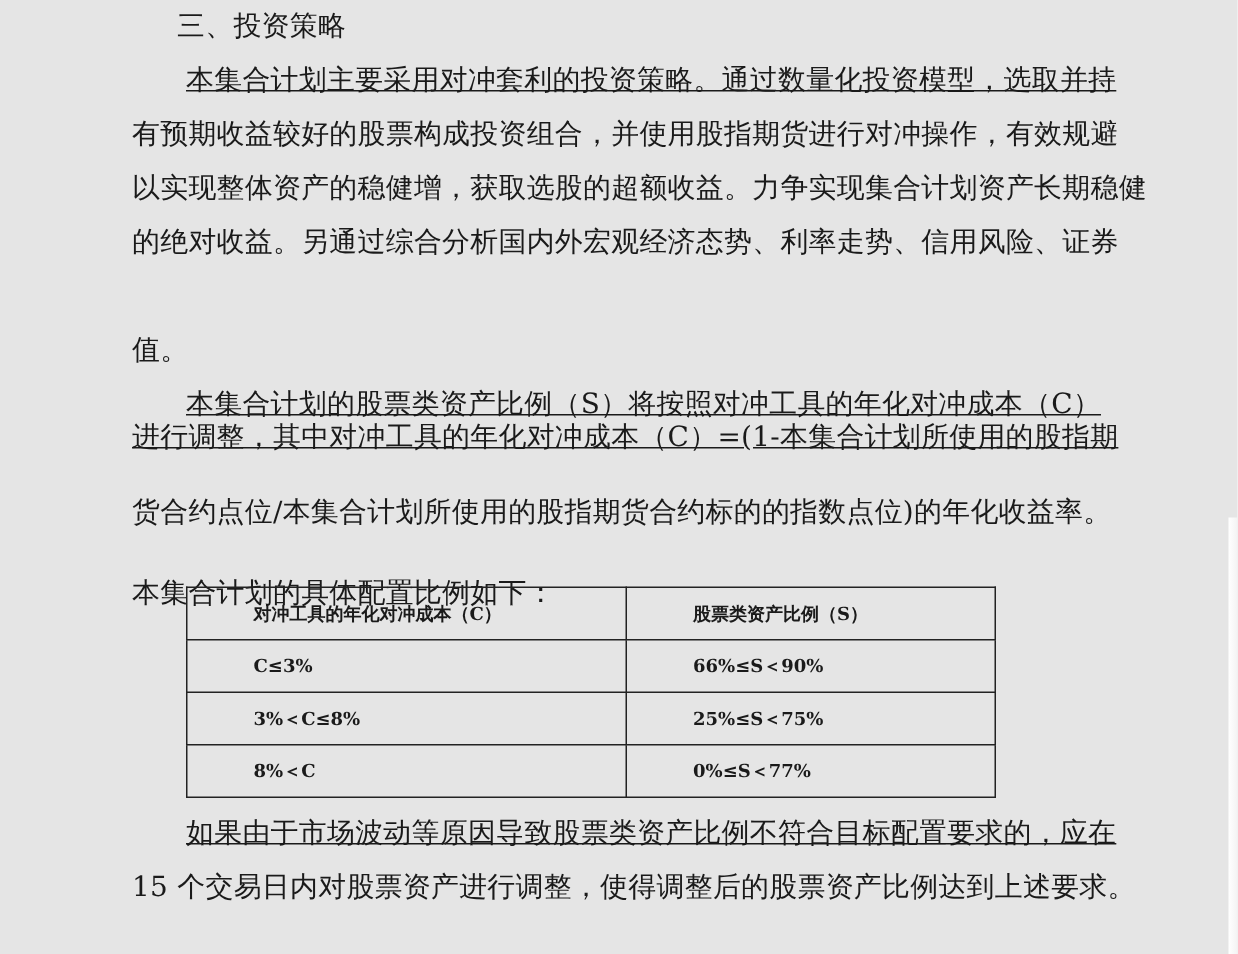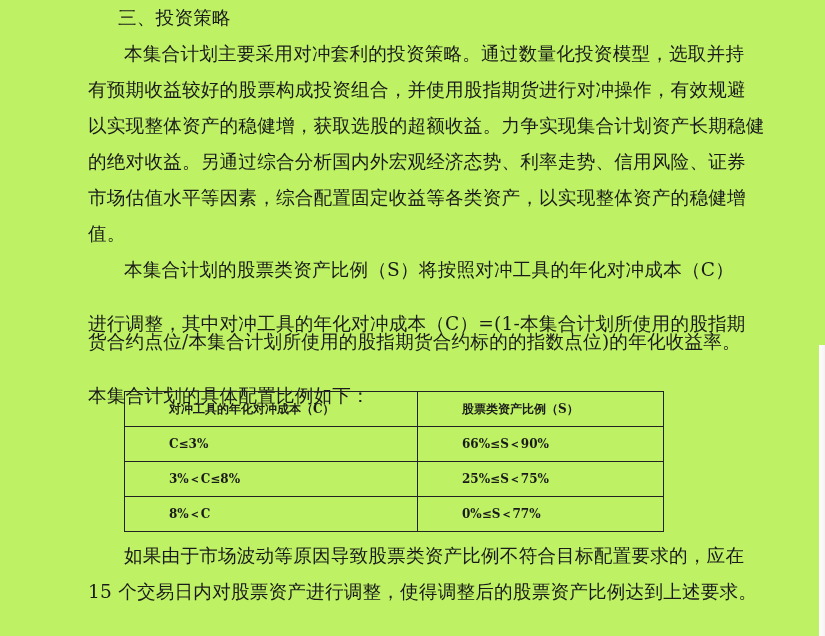--- a/index.html
+++ b/index.html
@@ -14,21 +14,21 @@
     position: relative;
     font-family: "DejaVu Serif", "Liberation Serif", serif;
     color: #1a1a1a;
   }
   .page {
     position: absolute;
     left: 0;
     top: 0;
     width: 825px;
     height: 636px;
-    background: #bef264;
+    background: #e5e5e5;
   }
   .edge-shadow {
     position: absolute;
     right: 0;
     top: 345px;
     width: 6px;
     height: 291px;
     background: linear-gradient(to right, #ffffff, #f3f3f3);
   }
   .line {
@@ -39,21 +39,21 @@
     white-space: nowrap;
     letter-spacing: 0.2px;
   }
   .indent { left: 124px; }
   .heading { left: 118px; }
   .justify {
     width: 634px;
     text-align-last: justify;
     text-align: justify;
   }
-  .justify.indent { width: 598px; }
+  .justify.indent { width: 598px; text-decoration: underline; }
 
   table.alloc {
     position: absolute;
     left: 124px;
     top: 391px;
     width: 540px;
     border-collapse: collapse;
     font-size: 12px;
     font-weight: bold;
   }
@@ -71,25 +71,24 @@
 <body>
 
 <div class="page">
 
   <div class="line heading" style="top:6px;">三、投资策略</div>
 
   <div class="line indent justify" style="top:42px;">本集合计划主要采用对冲套利的投资策略。通过数量化投资模型，选取并持</div>
   <div class="line justify" style="top:78px;">有预期收益较好的股票构成投资组合，并使用股指期货进行对冲操作，有效规避</div>
   <div class="line justify" style="top:114px;">以实现整体资产的稳健增，获取选股的超额收益。力争实现集合计划资产长期稳健</div>
   <div class="line justify" style="top:150px;">的绝对收益。另通过综合分析国内外宏观经济态势、利率走势、信用风险、证券</div>
-  <div class="line justify" style="top:186px;">市场估值水平等因素，综合配置固定收益等各类资产，以实现整体资产的稳健增</div>
   <div class="line" style="top:222px;">值。</div>
 
   <div class="line indent justify" style="top:258px;">本集合计划的股票类资产比例（S）将按照对冲工具的年化对冲成本（C）</div>
-  <div class="line justify" style="top:312px;">进行调整，其中对冲工具的年化对冲成本（C）=(1-本集合计划所使用的股指期</div>
+  <div class="line justify" style="top:280px;text-decoration:underline;">进行调整，其中对冲工具的年化对冲成本（C）=(1-本集合计划所使用的股指期</div>
   <div class="line justify" style="top:330px;">货合约点位/本集合计划所使用的股指期货合约标的的指数点位)的年化收益率。</div>
   <div class="line" style="top:384px;">本集合计划的具体配置比例如下：</div>
 
   <table class="alloc">
     <tbody>
         <tr>
       <td class="c1">对冲工具的年化对冲成本（C）</td>
       <td class="c2">股票类资产比例（S）</td>
     </tr>
     <tr>

